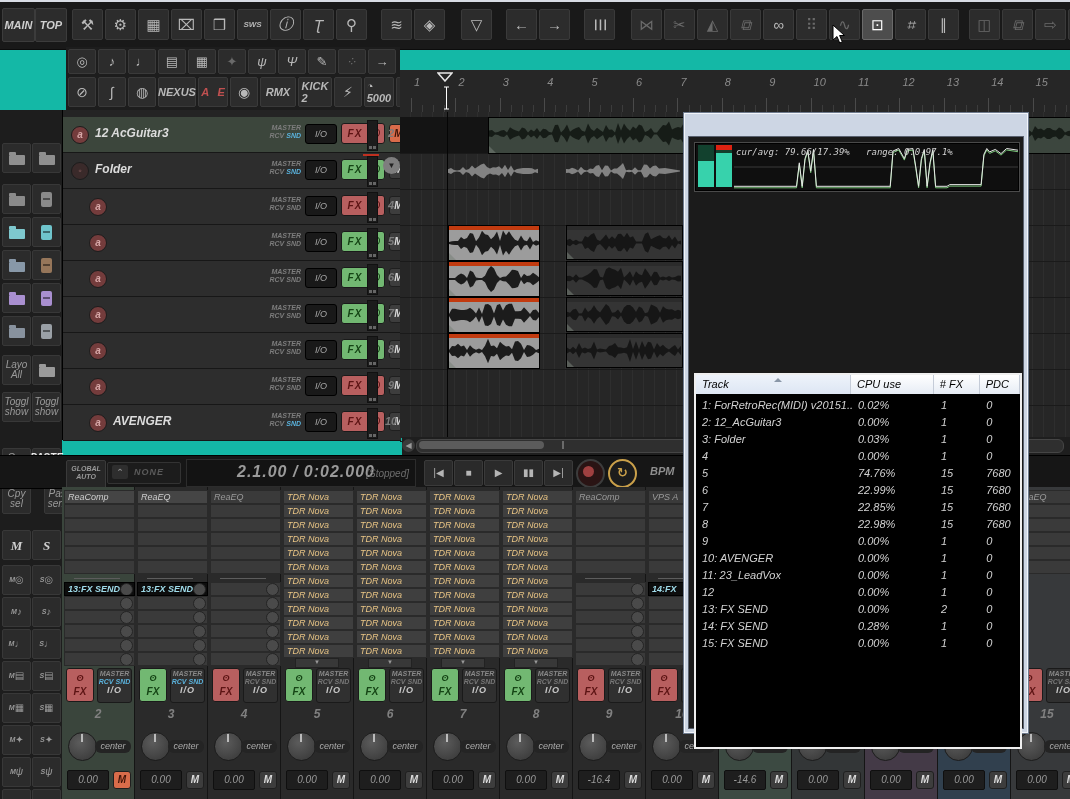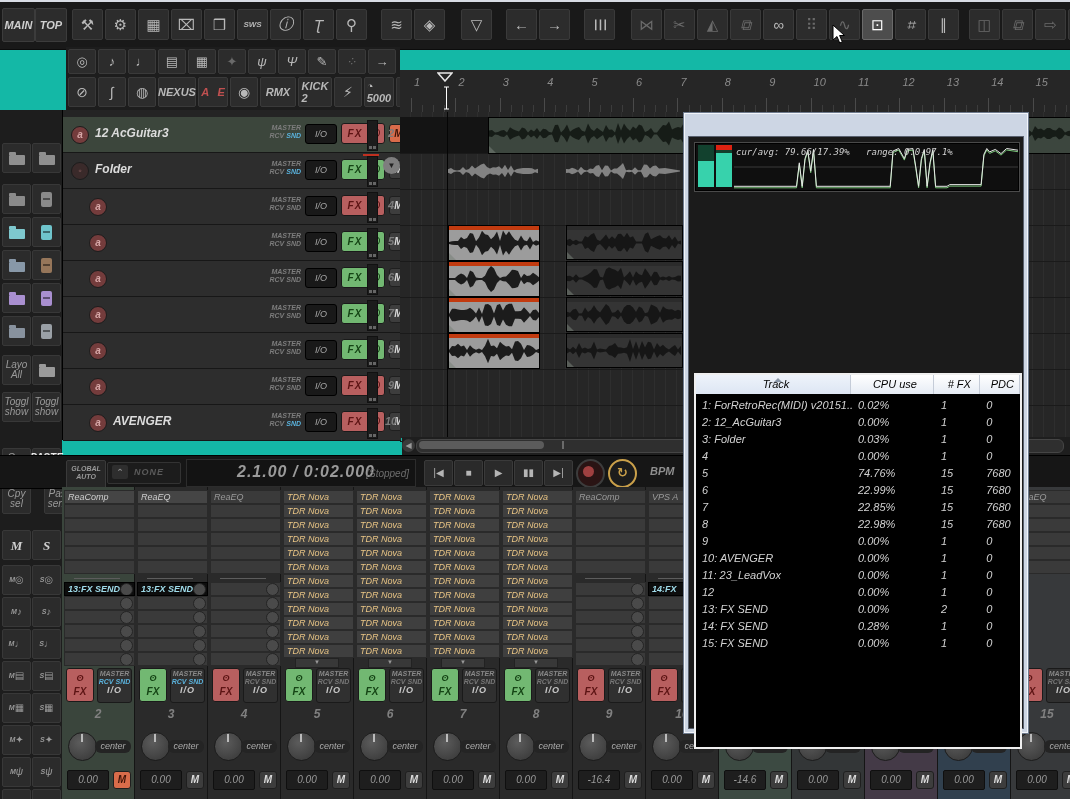--- a/index.html
+++ b/index.html
@@ -134,21 +134,21 @@
   .pin{position:absolute;right:30px;top:2px;width:14px;height:15px;color:#3a4352;font-size:12px;text-align:center;line-height:15px;}
   .closeb{position:absolute;right:4px;top:3px;width:17px;height:14px;background:linear-gradient(#fdfdfd,#d4d4d4);
           border:1px solid #7e8798;border-radius:2px;color:#333;font-size:9px;font-weight:bold;text-align:center;line-height:13px;}
   #perf-body{position:absolute;left:4px;top:23px;right:4px;bottom:4px;background:#1b1b1b;border:1px solid #58606e;}
   #pgraph{position:absolute;left:6px;top:6px;width:322px;height:46px;background:#0f0f0f;border:1px solid #000;outline:1px solid #4a4a4a;}
   .pbar{position:absolute;top:1px;width:16px;height:42px;}
   #pgraph .lbl{position:absolute;left:40px;top:3px;font-size:9px;color:#d0d0d0;font-family:"DejaVu Sans Mono",monospace;white-space:pre;}
   .pstat{position:absolute;left:9px;font-size:11px;color:#b4b4b4;line-height:14px;white-space:pre;}
   #ptable{position:absolute;left:5px;top:236px;width:324px;height:372px;background:#000;border:2px solid #efefef;}
   .phead{position:absolute;left:0;top:0;width:100%;height:19px;background:linear-gradient(#ffffff,#e6ecf5);display:flex;color:#000;font-size:11px;}
-  .phead .c{border-right:1px solid #c5ccd8;line-height:19px;padding-left:6px;position:relative;text-align:center;}
+  .phead .c{border-right:1px solid #c5ccd8;line-height:19px;padding-left:6px;position:relative;}
   .phead .c.first{background:linear-gradient(#eef3fb,#dde6f3);}
   .sorttri{position:absolute;left:78px;top:3px;width:0;height:0;border-left:4px solid transparent;border-right:4px solid transparent;border-bottom:4px solid #8a97a8;}
   .prow{position:absolute;left:0;width:100%;height:17px;display:flex;font-size:11px;color:#d2d2d2;}
   .prow .c{padding-left:6px;line-height:17px;overflow:hidden;white-space:nowrap;}
   
   #mcursor{position:absolute;left:832px;top:24px;z-index:200;}
 </style>
 </head>
 <body>
 <div id="app">

